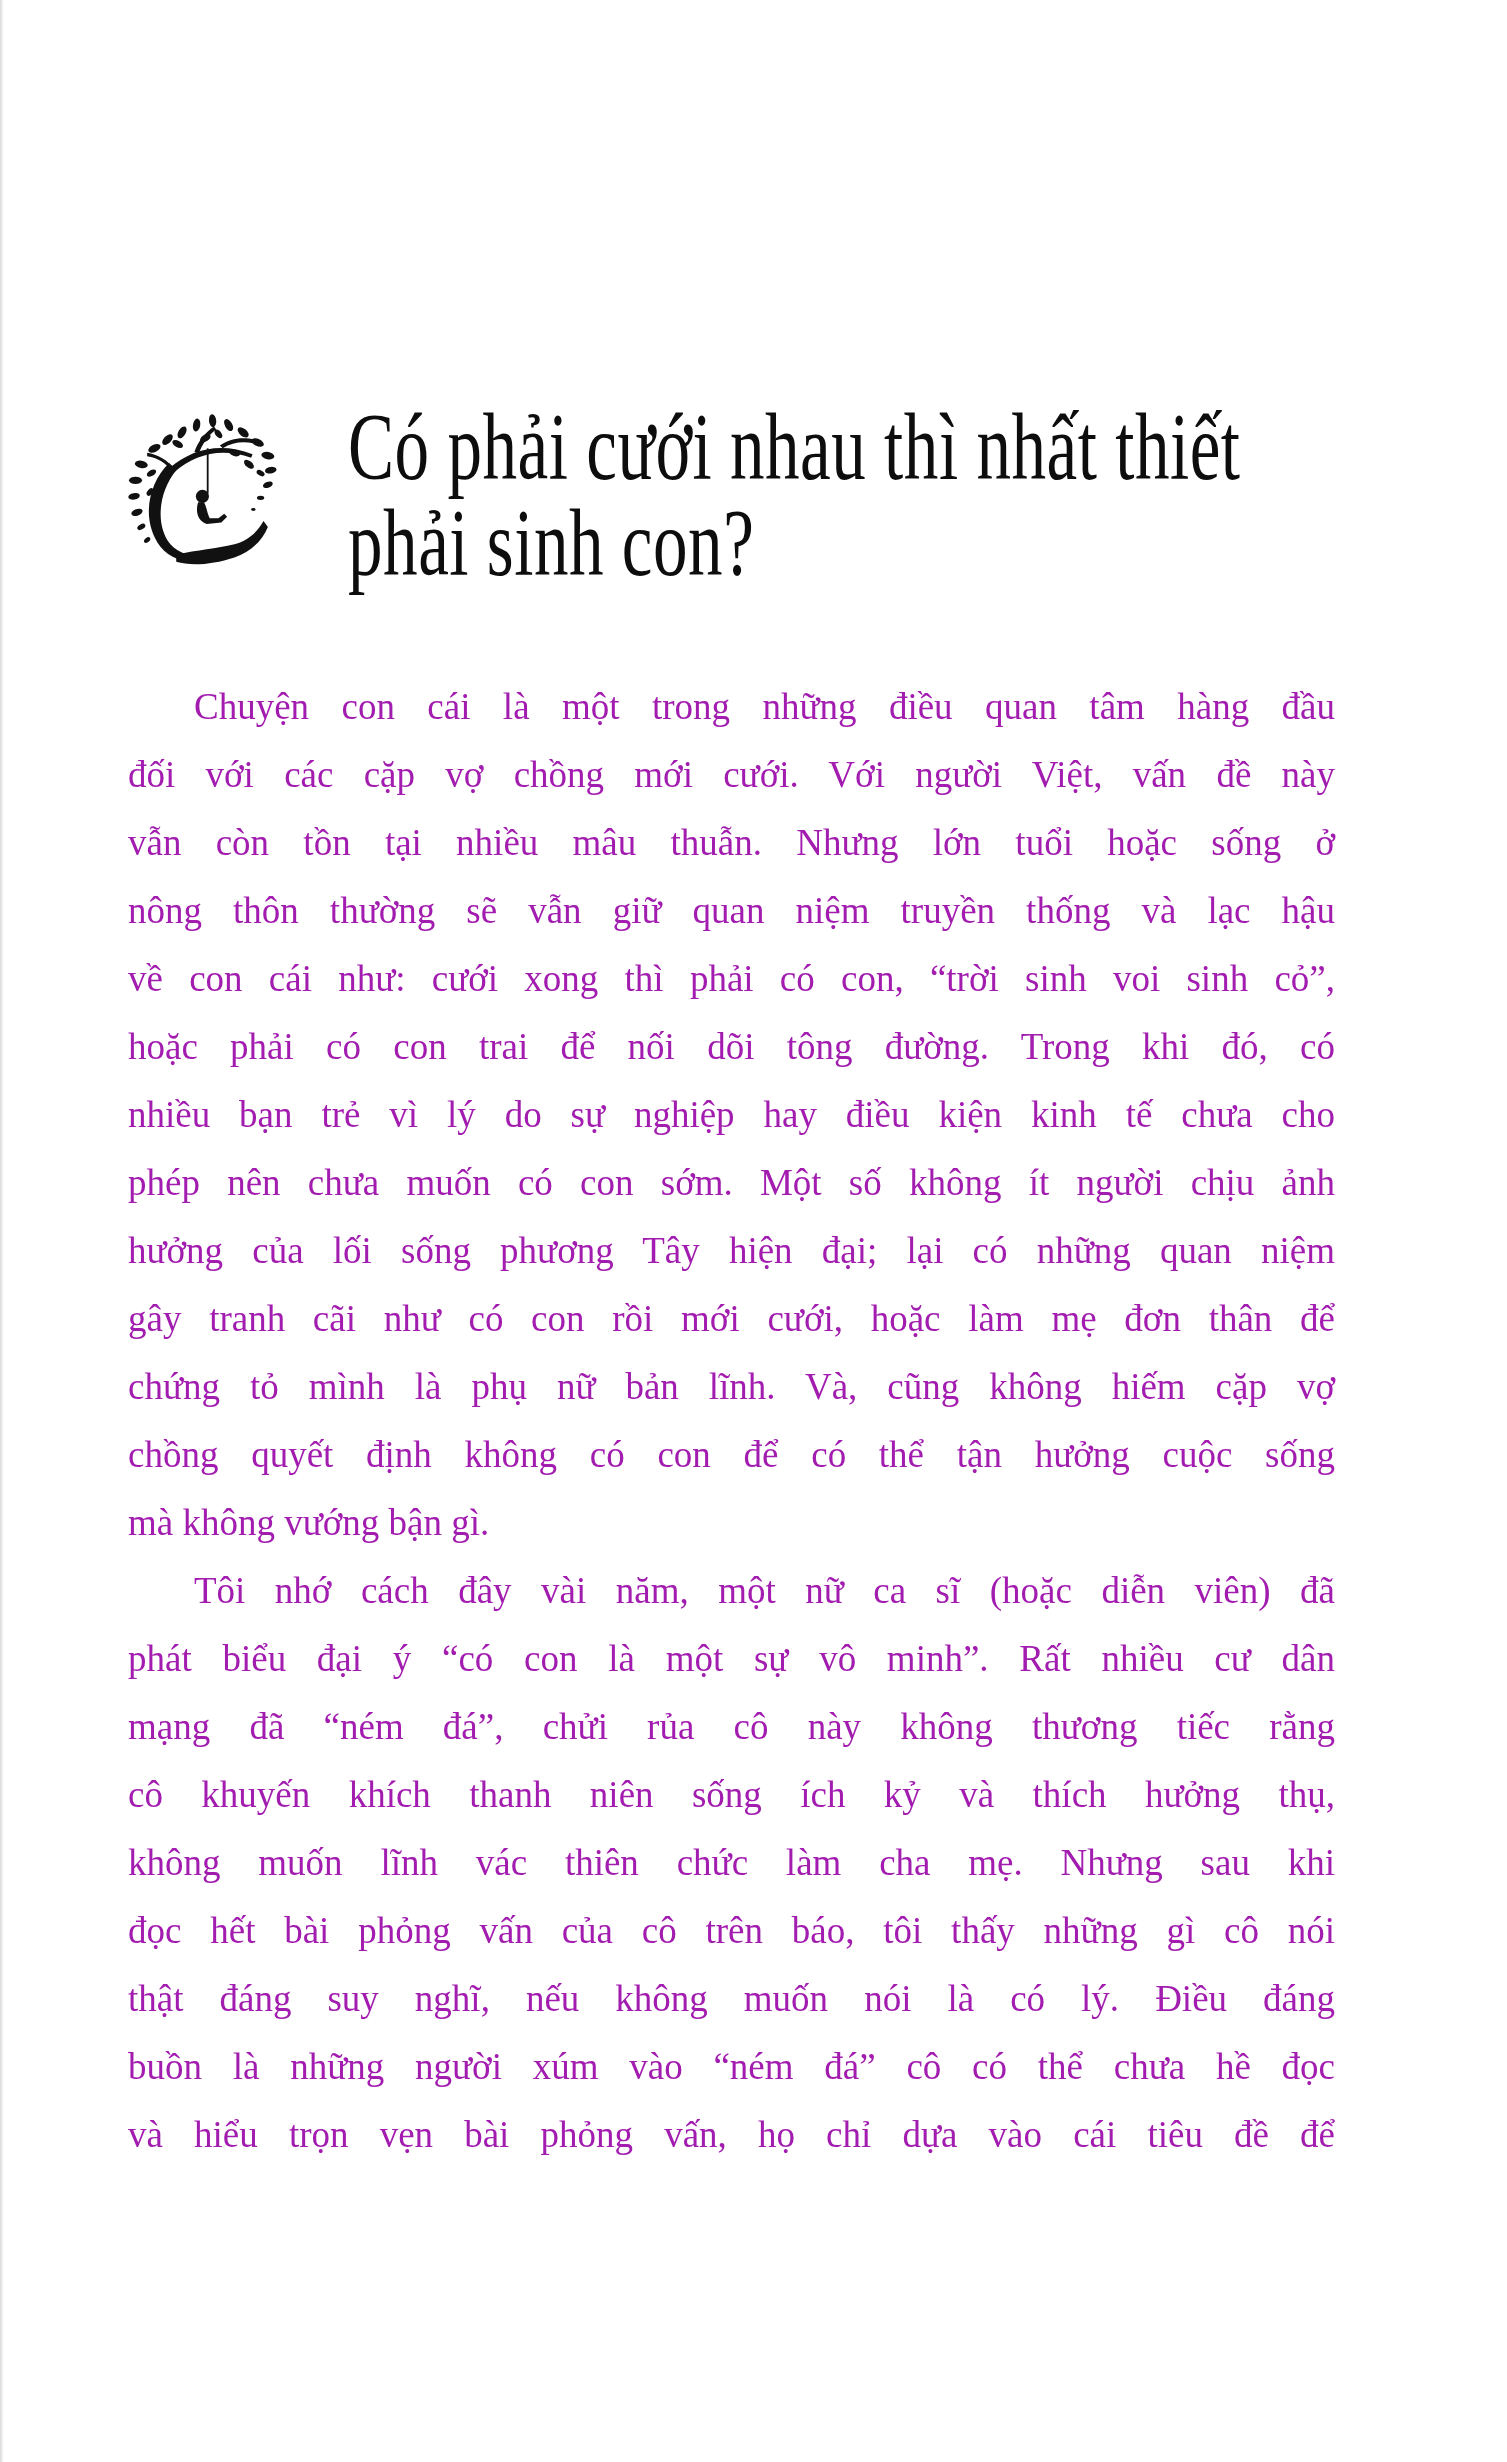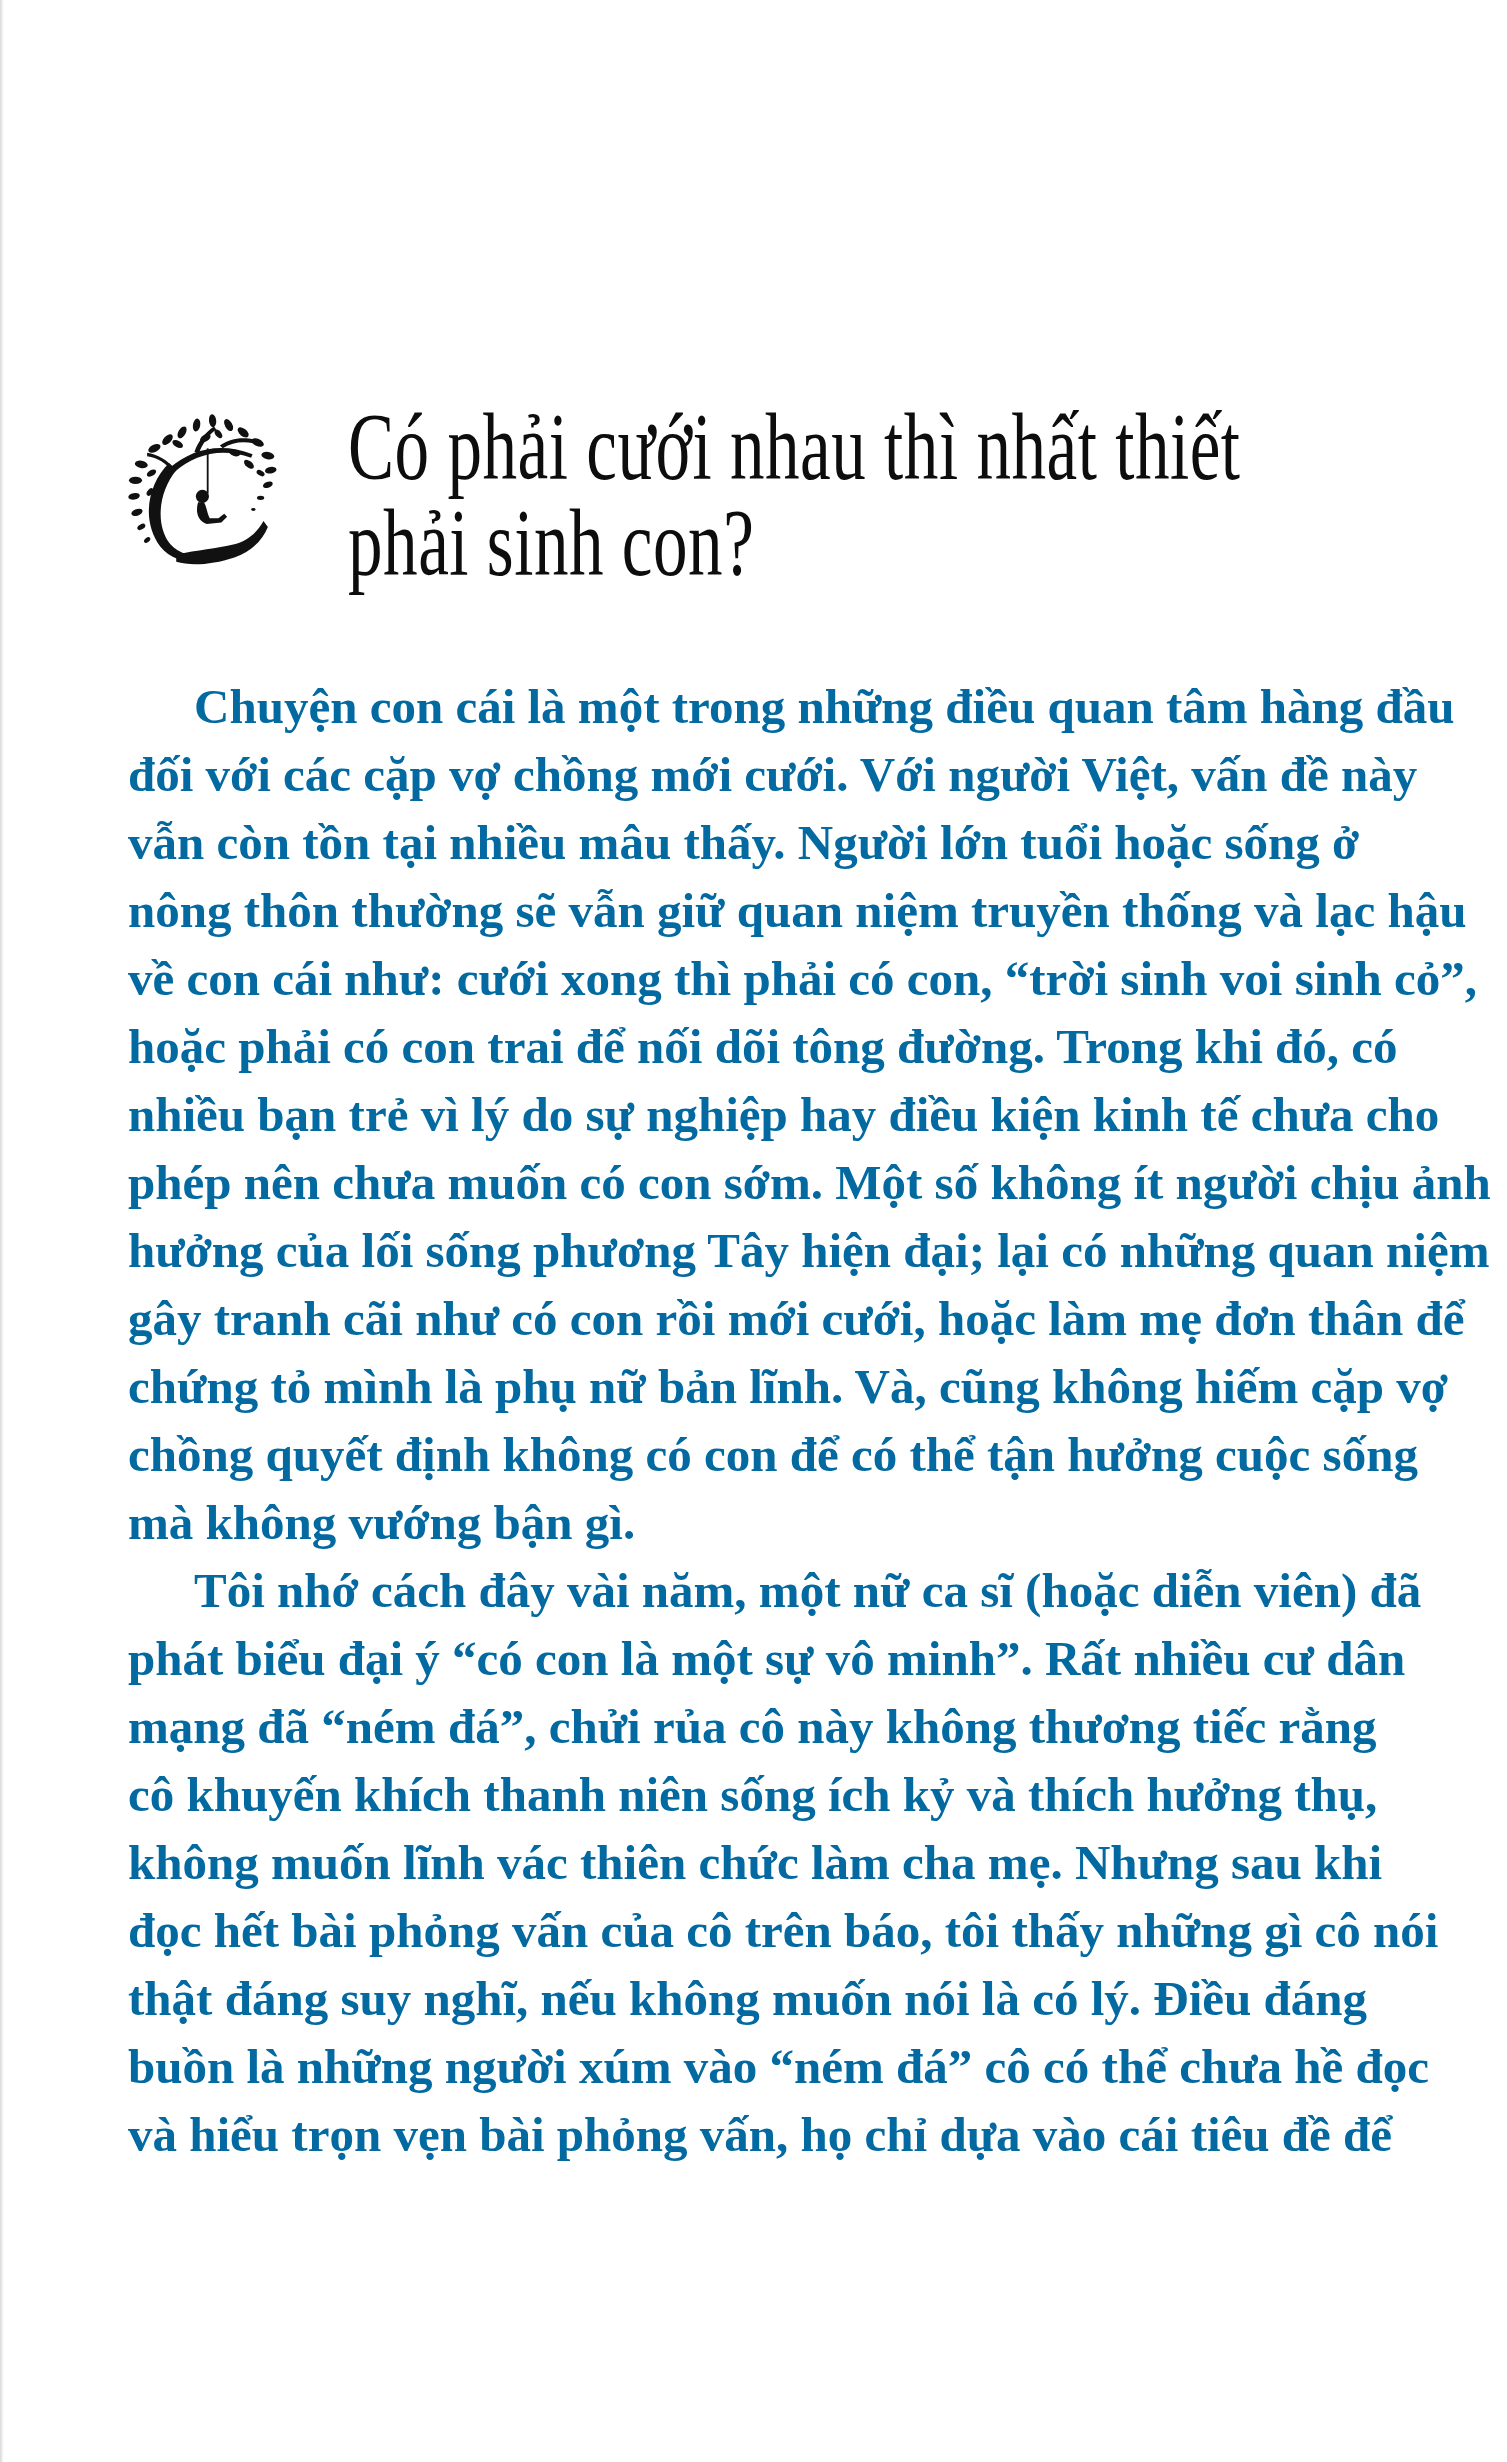--- a/index.html
+++ b/index.html
@@ -55,29 +55,28 @@
       color: #0d0d0d;
     }
     .body-text {
       position: absolute;
       left: 128px;
       top: 673px;
       width: 1207px;
     }
     .line {
       display: block;
-      font-size: 49px;
+      font-size: 37px;
       line-height: 68px;
       height: 68px;
       white-space: nowrap;
       text-align: justify;
       text-align-last: justify;
       word-spacing: 0;
-      color: #0369a1;
-      font-weight: bold;
+      color: #a21caf;
     }
     .line.indent {
       padding-left: 66px;
     }
     .line.last {
       text-align: center;
       text-align-last: left;
     }
   </style>
 </head>
@@ -135,21 +134,21 @@
 
   <h1 class="chapter-title">
     <span class="title-line">Có phải cưới nhau thì nhất thiết</span>
     <span class="title-line">phải sinh con?</span>
   </h1>
 
   <div class="body-text">
     <div>
       <span class="line indent">Chuyện con cái là một trong những điều quan tâm hàng đầu</span>
       <span class="line">đối với các cặp vợ chồng mới cưới. Với người Việt, vấn đề này</span>
-      <span class="line">vẫn còn tồn tại nhiều mâu thấy. Người lớn tuổi hoặc sống ở</span>
+      <span class="line">vẫn còn tồn tại nhiều mâu thuẫn. Nhưng lớn tuổi hoặc sống ở</span>
       <span class="line">nông thôn thường sẽ vẫn giữ quan niệm truyền thống và lạc hậu</span>
       <span class="line">về con cái như: cưới xong thì phải có con, “trời sinh voi sinh cỏ”,</span>
       <span class="line">hoặc phải có con trai để nối dõi tông đường. Trong khi đó, có</span>
       <span class="line">nhiều bạn trẻ vì lý do sự nghiệp hay điều kiện kinh tế chưa cho</span>
       <span class="line">phép nên chưa muốn có con sớm. Một số không ít người chịu ảnh</span>
       <span class="line">hưởng của lối sống phương Tây hiện đại; lại có những quan niệm</span>
       <span class="line">gây tranh cãi như có con rồi mới cưới, hoặc làm mẹ đơn thân để</span>
       <span class="line">chứng tỏ mình là phụ nữ bản lĩnh. Và, cũng không hiếm cặp vợ</span>
       <span class="line">chồng quyết định không có con để có thể tận hưởng cuộc sống</span>
       <span class="line last">mà không vướng bận gì.</span>

